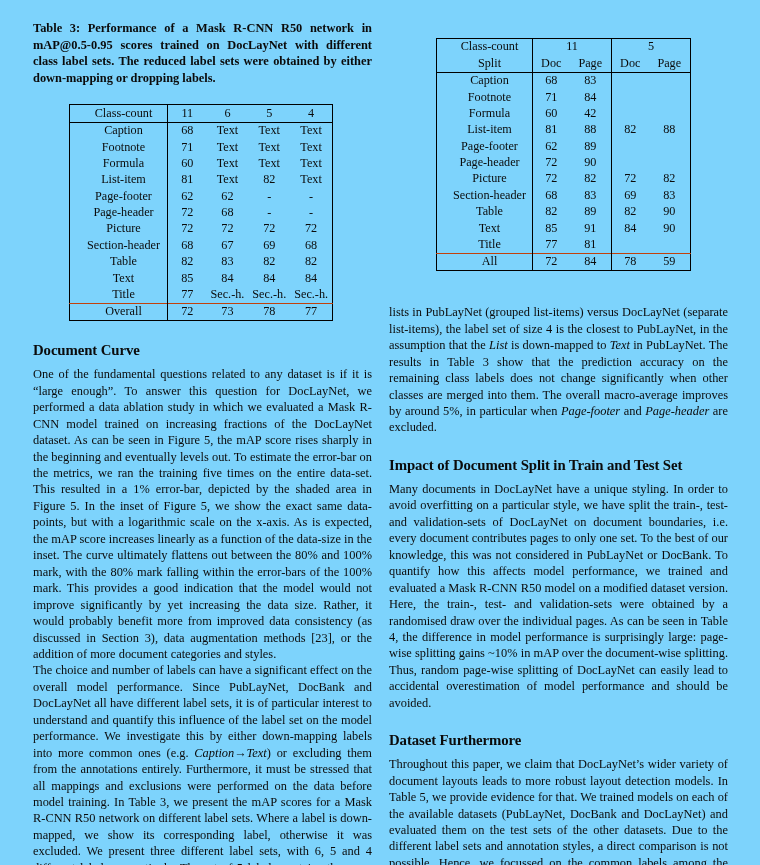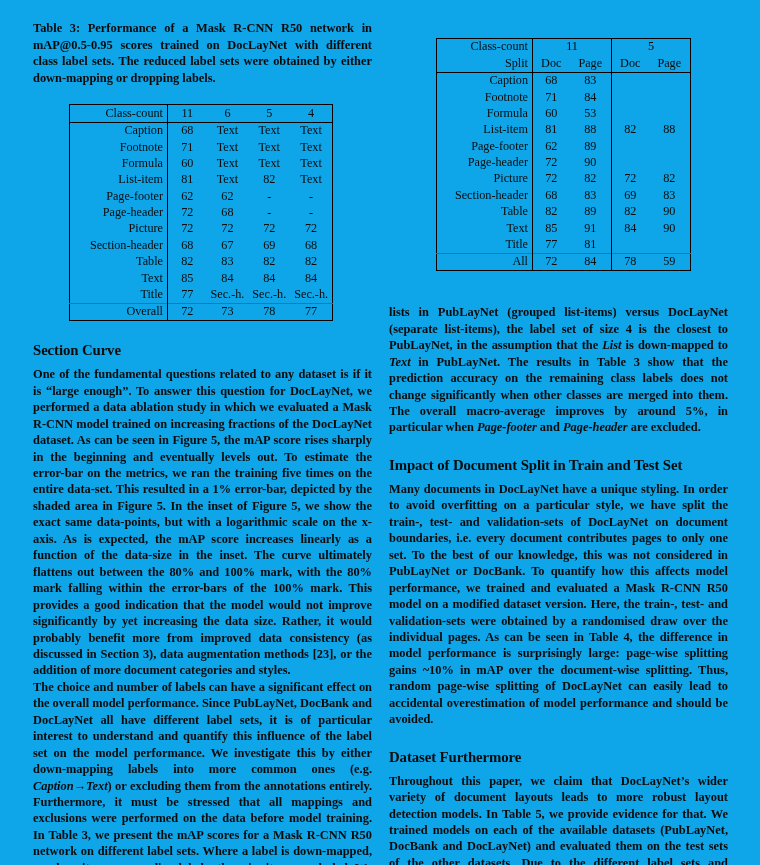--- a/index.html
+++ b/index.html
@@ -1,35 +1,35 @@
 <!DOCTYPE html>
 <html><head>
 <meta charset="utf-8">
 <style>
   html,body{margin:0;padding:0;background:#ffffff;}
   .page{
     position:relative;
     width:760px;height:865px;
-    background:#0ea5e9;
+    background:#7dd3fc;
     overflow:hidden;
     box-sizing:border-box;
     padding:20px 32px 0 33px;
     font-family:"Liberation Serif", serif;
     color:#0b0b0b;
   }
   .cols{display:flex;gap:17px;}
   .col{width:339px;box-sizing:border-box;}
   .caption{
     font-size:12.4px;line-height:16.6px;
     font-weight:bold;text-align:justify;
     letter-spacing:0px;
   }
   .para{
     font-size:12.4px;line-height:16.45px;
-    text-align:justify;margin:0;font-weight:bold;
+    text-align:justify;margin:0;
   }
   h2.sec{
     font-size:14.8px;line-height:18px;
     font-weight:bold;margin:20px 0 7px 0;
     letter-spacing:-0.1px;
     white-space:nowrap;
   }
   .first-right{margin-top:33px;}
   table.ptable{
     border-collapse:collapse;
@@ -37,21 +37,21 @@
     font-size:12.2px;line-height:13.6px;
     margin-top:18px;
   }
   .t3{margin-left:36px;}
   .t4{margin-left:47px;}
   .ptable td{
     padding:1.4px 4px;
     text-align:center;
     white-space:nowrap;
   }
-  .ptable td:first-child{text-align:right;padding-left:14px;}
+  .ptable td:first-child{text-align:center;padding-left:14px;}
   .t3 td:first-child{border-right:1px solid #000;}
   .t4 td.vr{border-right:1px solid #000;}
   .hdr-b td{border-bottom:1px solid #000;}
   .hdr-b.norule td{border-bottom:none;}
   .ftr-b td{border-top:1px solid #c2410c;}
   i{font-style:italic;}
 </style>
 </head>
 <body>
 
@@ -161,21 +161,21 @@
           <tr>
               <td>Overall</td>
               <td>72</td>
               <td>73</td>
               <td>78</td>
               <td>77</td>
             </tr>
         </tbody>
       </table>
 
-      <h2 class="sec">Section Curve</h2>
+      <h2 class="sec">Document Curve</h2>
       <p class="para">One of the fundamental questions related to any dataset is if it is “large enough”. To answer this question for DocLayNet, we performed a data ablation study in which we evaluated a Mask R-CNN model trained on increasing fractions of the DocLayNet dataset. As can be seen in Figure 5, the mAP score rises sharply in the beginning and eventually levels out. To estimate the error-bar on the metrics, we ran the training five times on the entire data-set. This resulted in a 1% error-bar, depicted by the shaded area in Figure 5. In the inset of Figure 5, we show the exact same data-points, but with a logarithmic scale on the x-axis. As is expected, the mAP score increases linearly as a function of the data-size in the inset. The curve ultimately flattens out between the 80% and 100% mark, with the 80% mark falling within the error-bars of the 100% mark. This provides a good indication that the model would not improve significantly by yet increasing the data size. Rather, it would probably benefit more from improved data consistency (as discussed in Section 3), data augmentation methods [23], or the addition of more document categories and styles.</p>
 
       <p class="para"><span>The choice and number of labels can have a significant effect on the overall model performance. Since PubLayNet, DocBank and DocLayNet all have different label sets, it is of particular interest to understand and quantify this influence of the label set on the model performance. We investigate this by either down-mapping labels into more common ones (e.g. </span><i>Caption→Text</i><span>) or excluding them from the annotations entirely. Furthermore, it must be stressed that all mappings and exclusions were performed on the data before model training. In Table 3, we present the mAP scores for a Mask R-CNN R50 network on different label sets. Where a label is down-mapped, we show its corresponding label, otherwise it was excluded. We present three different label sets, with 6, 5 and 4 different labels respectively. The set of 5 labels contains the same labels as PubLayNet. However, due to the different definition of</span></p>
     </div>
 
     <div class="col">
 
       <table class="ptable t4">
         <colgroup>
           <col style="width:96px">
@@ -211,21 +211,21 @@
             <tr>
               <td class="vr">Footnote</td>
               <td>71</td>
               <td class="vr">84</td>
               <td></td>
               <td></td>
             </tr>
             <tr>
               <td class="vr">Formula</td>
               <td>60</td>
-              <td class="vr">53</td>
+              <td class="vr">42</td>
               <td></td>
               <td></td>
             </tr>
             <tr>
               <td class="vr">List-item</td>
               <td>81</td>
               <td class="vr">88</td>
               <td>82</td>
               <td>88</td>
             </tr>

